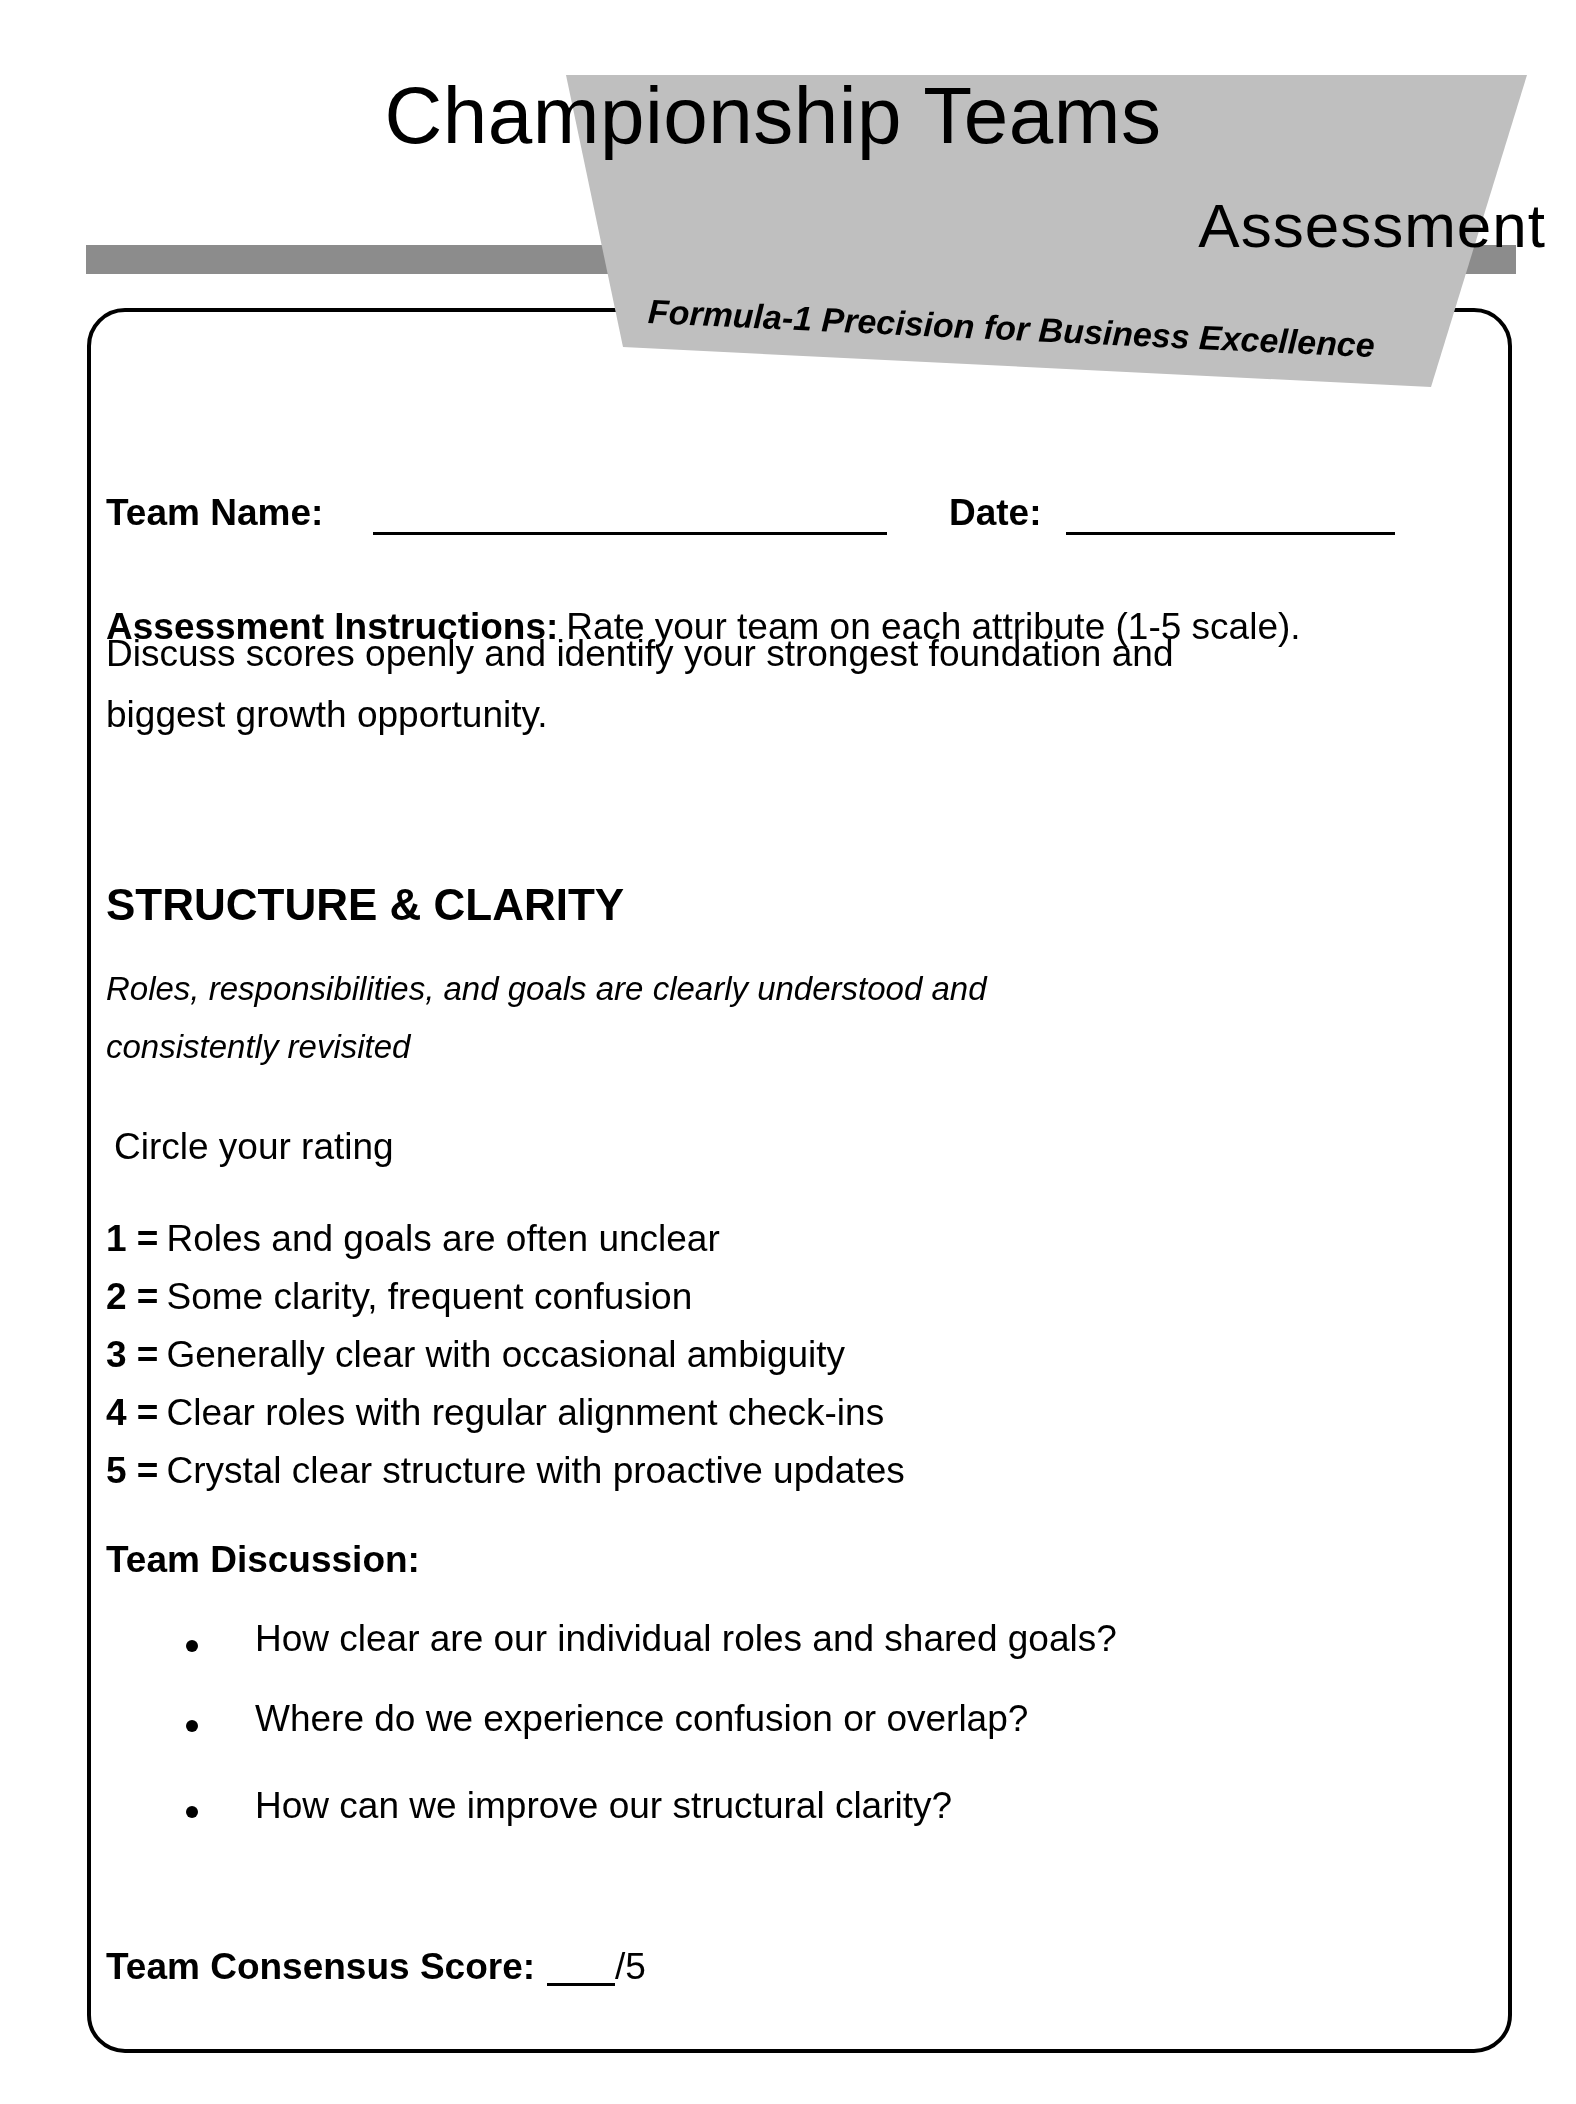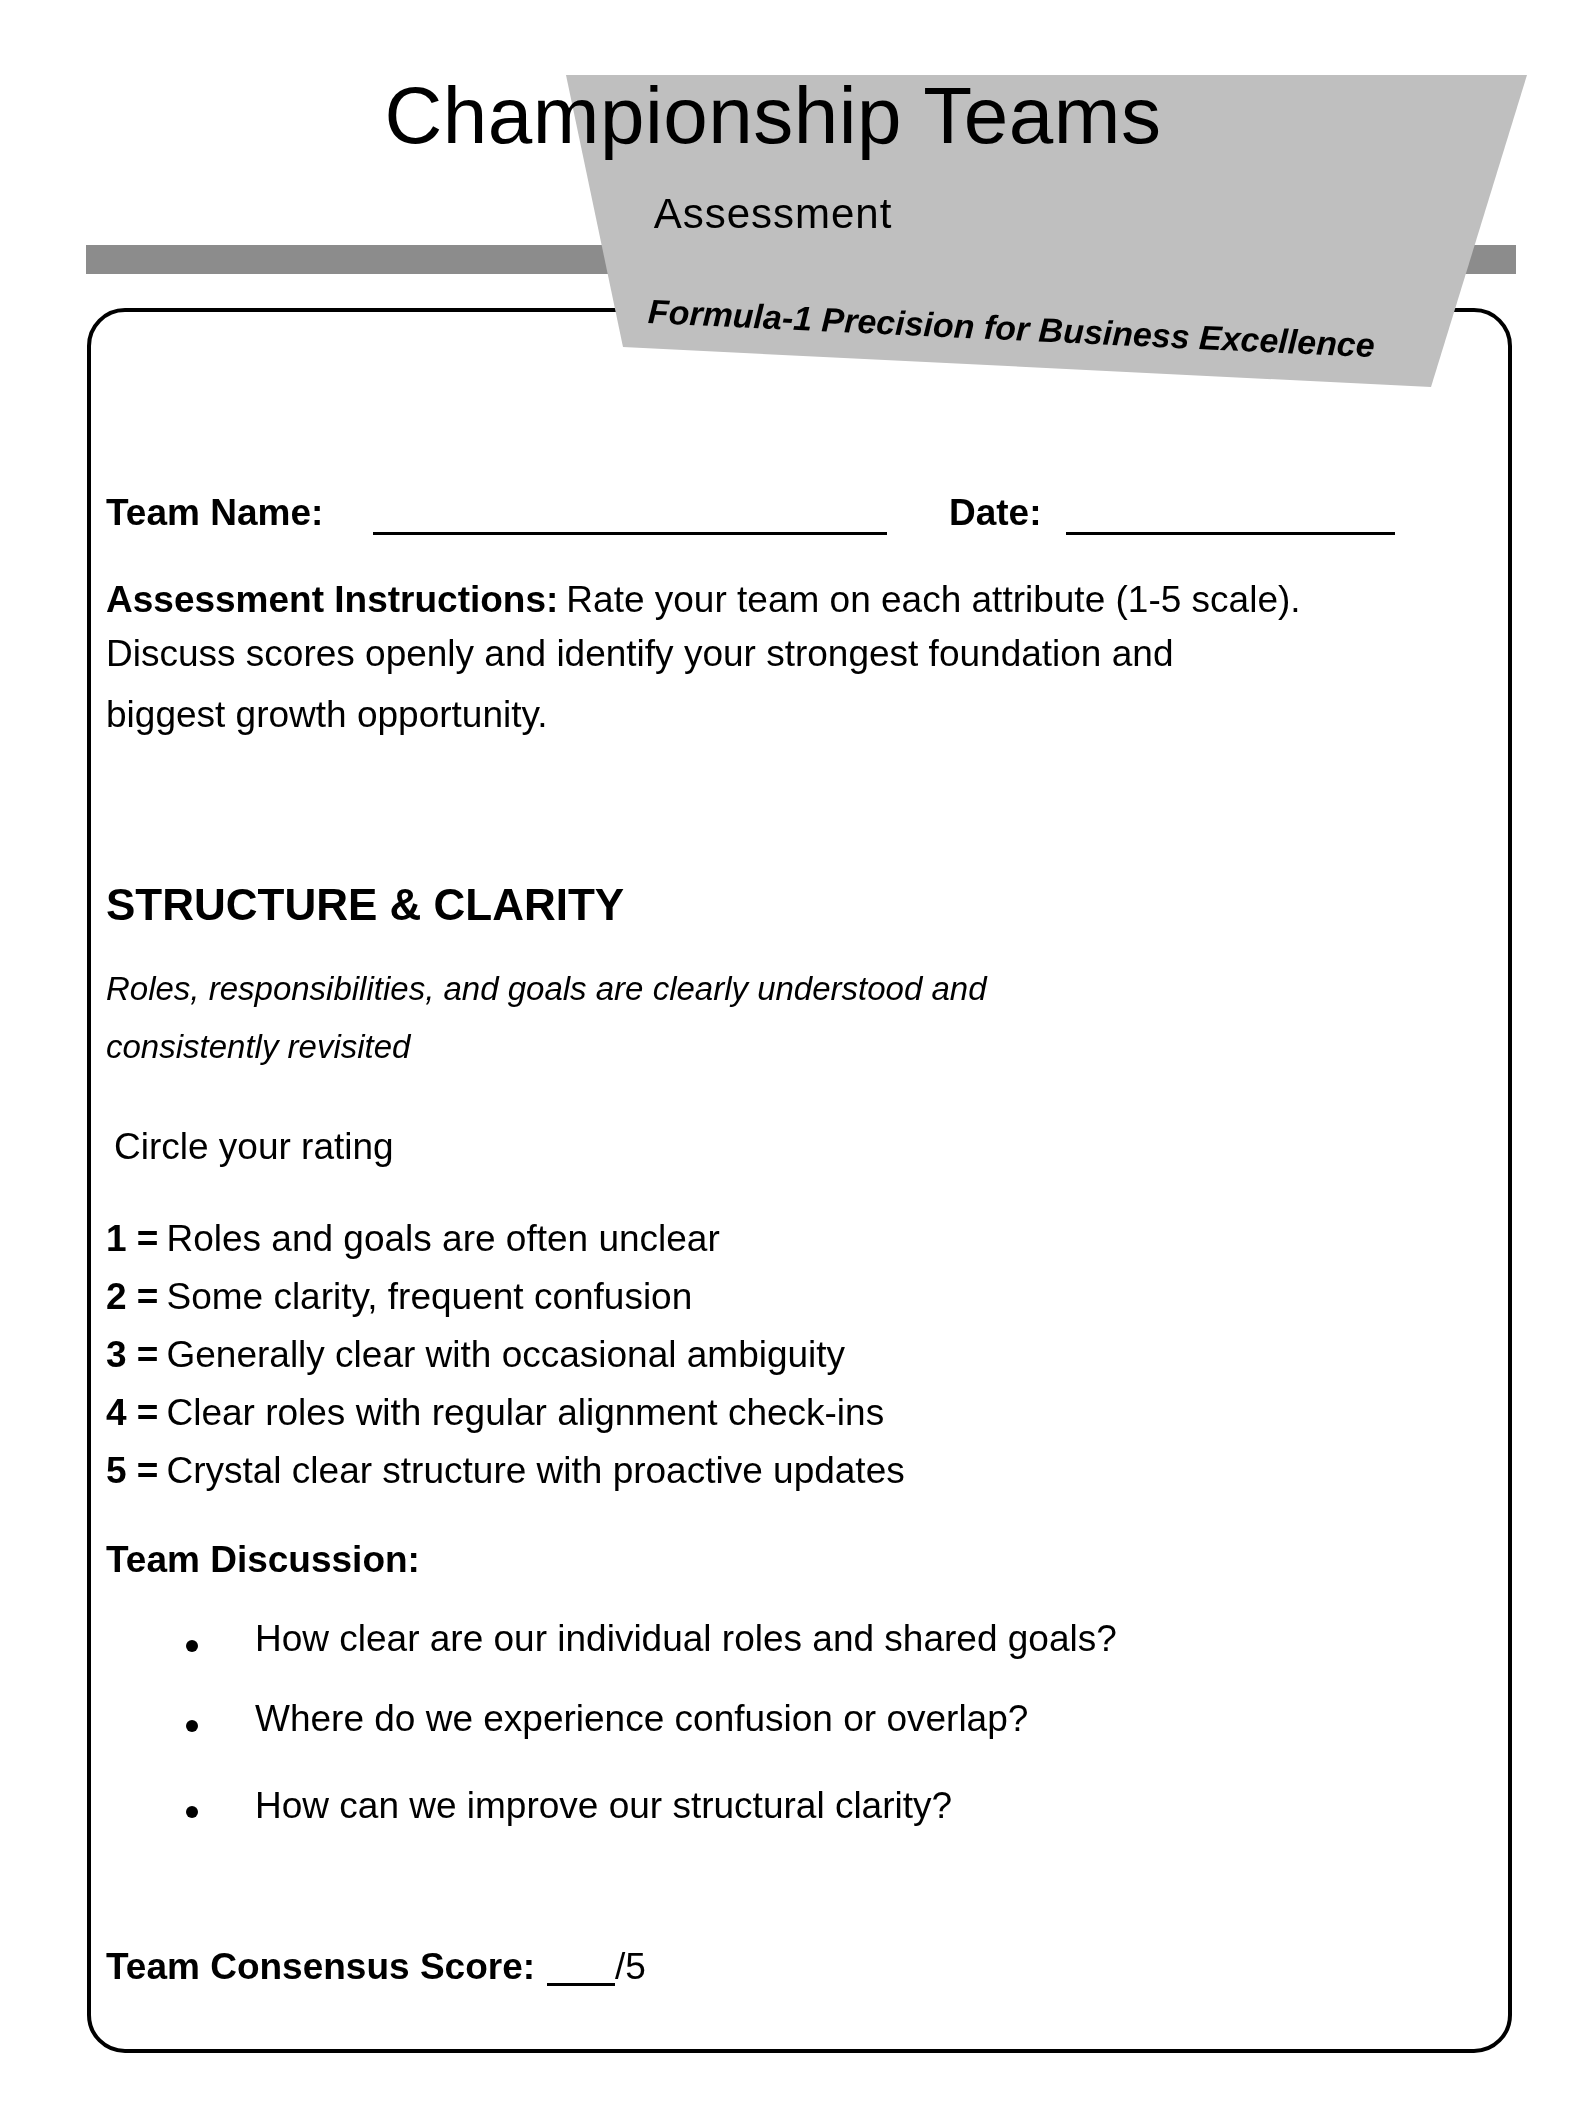--- a/index.html
+++ b/index.html
@@ -4,21 +4,21 @@
 <style>
   html, body { margin:0; padding:0; background:#ffffff; }
   body { width:1576px; height:2104px; position:relative; overflow:hidden;
          font-family:"Liberation Sans", sans-serif; color:#000; }
   .abs { position:absolute; white-space:nowrap; }
   #top-bar { position:absolute; left:86px; top:245px; width:1430px; height:29px; background:#8c8c8c; }
   #frame { position:absolute; left:87px; top:308px; width:1425px; height:1745px;
            border:4px solid #000; border-radius:38px; box-sizing:border-box; }
   #banner { position:absolute; left:0; top:0; width:1576px; height:400px; }
   .title { font-size:80px; left:0; width:1546px; text-align:center; letter-spacing:0.5px; }
-  .subtitle-main { font-size:42px; letter-spacing:1px; }
+  .subtitle-main { font-size:62px; letter-spacing:1px;text-align:right; }
   .tagline { font-size:34px; font-weight:bold; font-style:italic; transform-origin:left center; transform:rotate(2.7deg); }
   .lbl { font-size:37px; font-weight:bold; }
   .txt { font-size:37px; }
   .h2 { font-size:44px; font-weight:bold; }
   .ital { font-size:33px; font-style:italic;text-align:right; }
   .uline { position:absolute; height:3px; background:#000; }
   .bullet-dot { position:absolute; width:12px; height:12px; border-radius:50%; background:#000; }
   .row { display:flex; align-items:baseline; }
 </style>
 </head>
@@ -40,21 +40,21 @@
 <div class="uline" style="left:373px; top:532px; width:514px;">
   <span class="abs txt" style="left:6px; bottom:4px;"></span>
 </div>
 <div class="abs lbl" style="left:949px; top:492px;">Date:</div>
 <div class="uline" style="left:1066px; top:532px; width:329px;">
   <span class="abs txt" style="left:6px; bottom:4px;"></span>
 </div>
 
 <div class="abs row" style="left:106px; top:579px;">
   <span class="lbl">Assessment Instructions:</span>
-  <span class="txt" style="margin-left:8px;">Rate your team on each attribute (1-5 scale).</span>
+  <span class="txt" style="margin-left:8px;margin-top:27px;">Rate your team on each attribute (1-5 scale).</span>
 </div>
 <div class="abs txt" style="left:106px; top:633px;">Discuss scores openly and identify your strongest foundation and</div>
 <div class="abs txt" style="left:106px; top:694px;">biggest growth opportunity.</div>
 
 <div class="abs h2" style="left:106px; top:880px;">STRUCTURE &amp; CLARITY</div>
 <div class="abs ital" style="left:106px; top:970px;">Roles, responsibilities, and goals are clearly understood and</div>
 <div class="abs ital" style="left:106px; top:1028px;">consistently revisited</div>
 
 <div class="abs row" style="left:106px; top:1126px;">
   <span class="txt" style="margin-left:8px;">Circle your rating</span>

